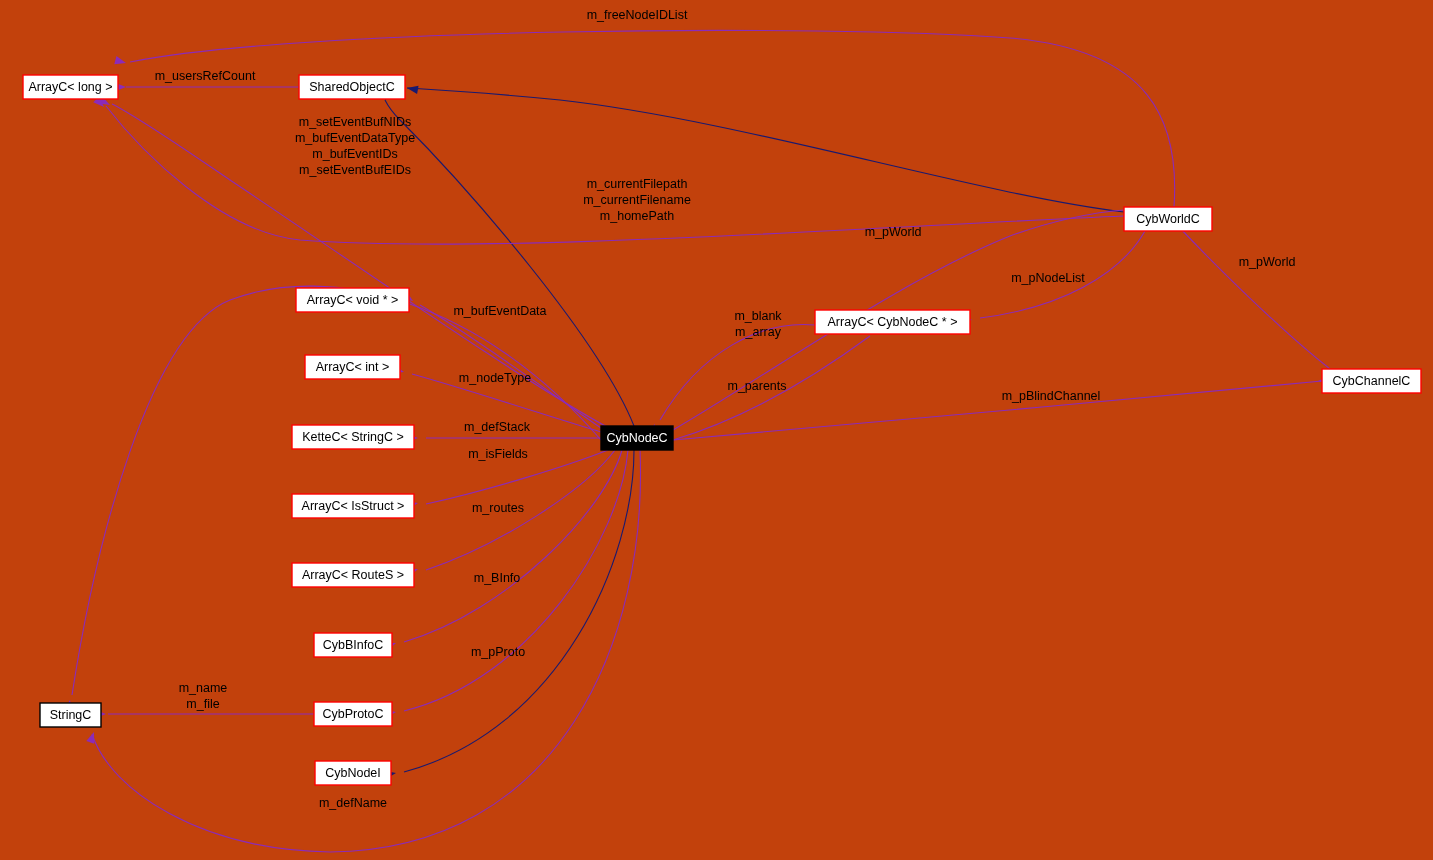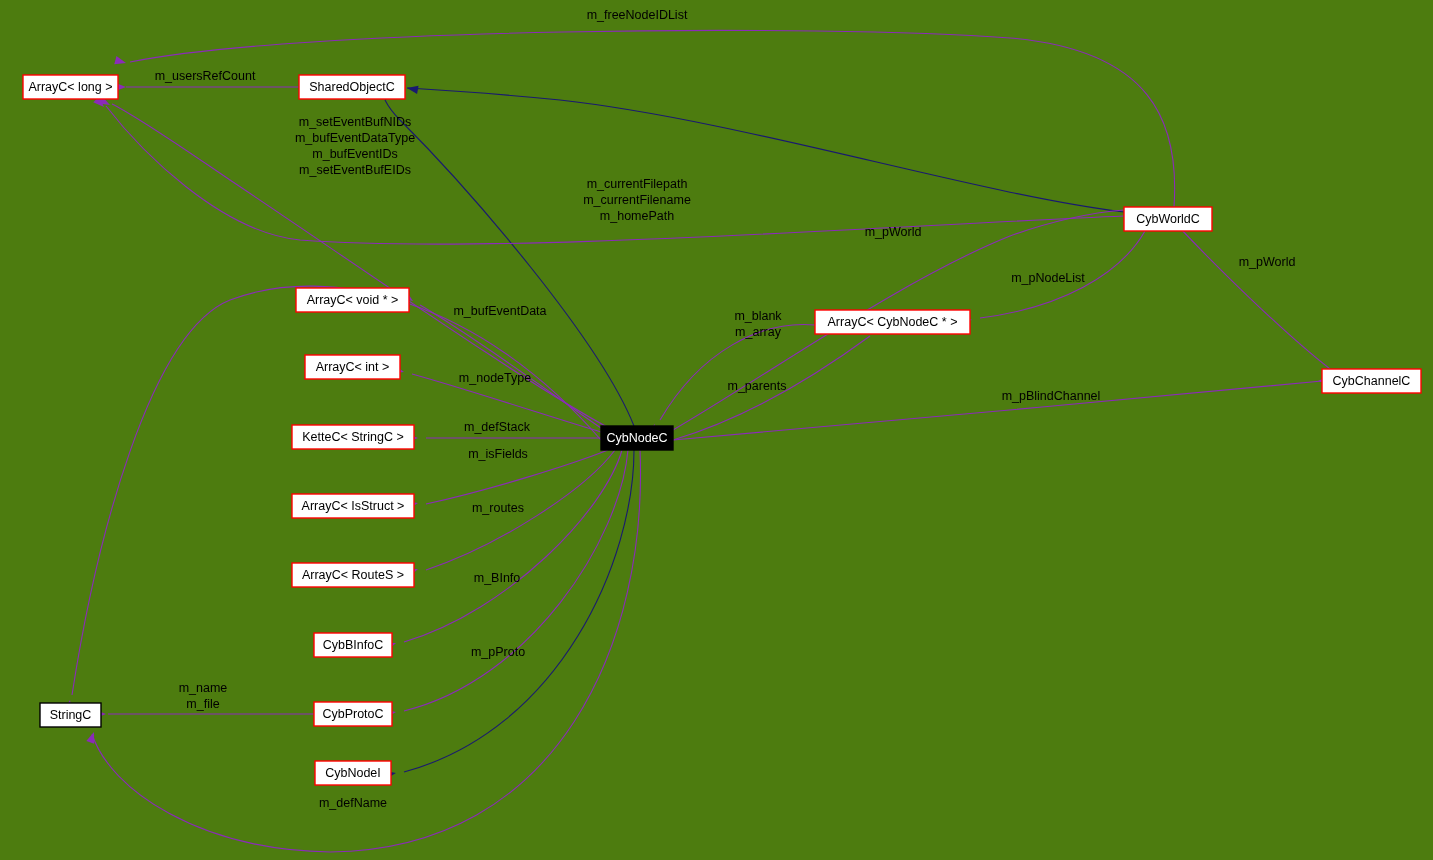--- a/index.html
+++ b/index.html
@@ -4,21 +4,21 @@
 <style>
   html, body {
     margin: 0;
     padding: 0;
     background: #ffffff;
   }
   #diagram-root {
     position: relative;
     width: 1433px;
     height: 860px;
-    background: #4d7c0f;
+    background: #c2410c;
     font-family: "Liberation Sans", sans-serif;
     overflow: hidden;
   }
   svg.graph-layer {
     position: absolute;
     top: 0;
     left: 0;
     width: 1433px;
     height: 860px;
   }

